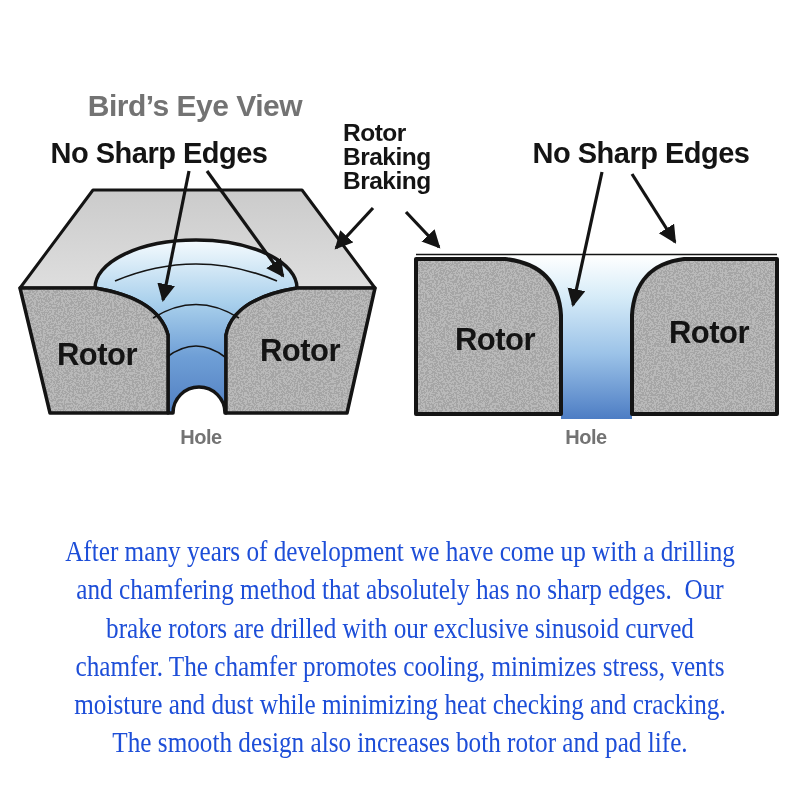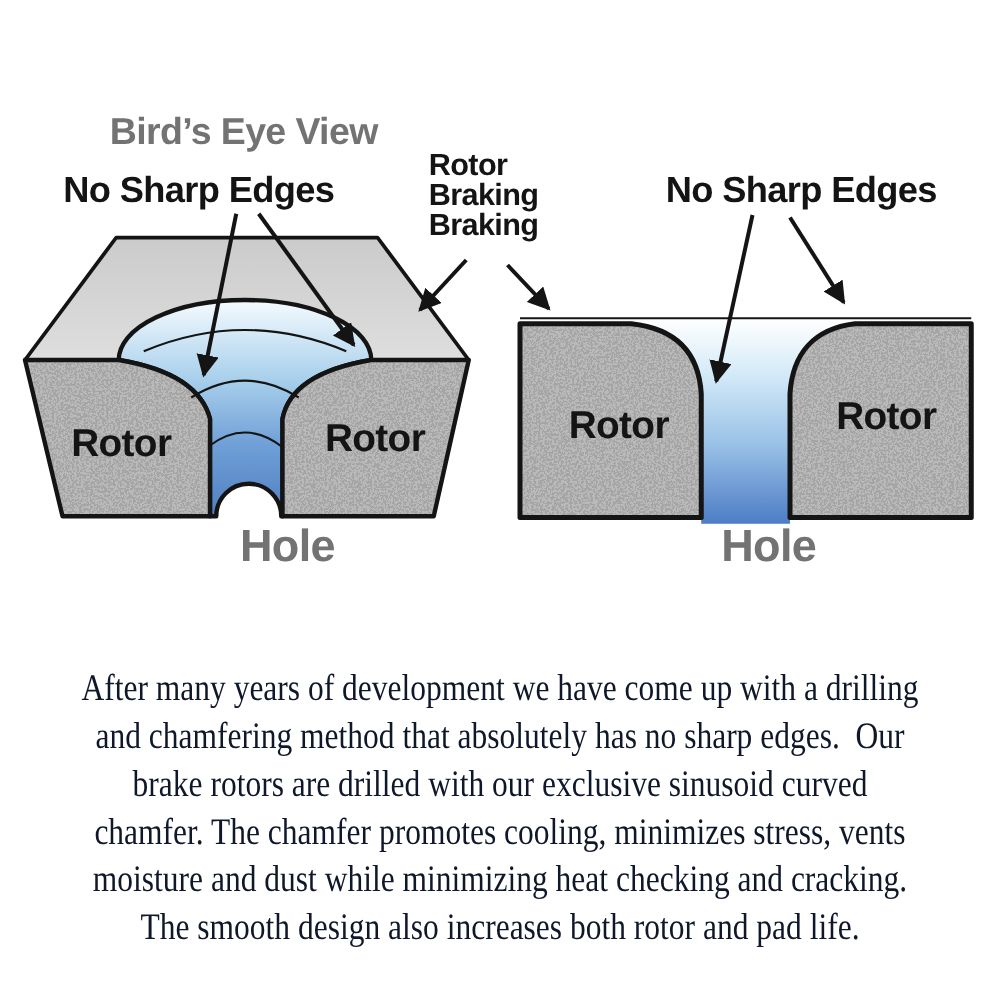--- a/index.html
+++ b/index.html
@@ -5,25 +5,25 @@
   html,body{margin:0;padding:0;background:#fff;}
   .stage{position:relative;width:800px;height:800px;background:#ffffff;overflow:hidden;
          font-family:"Liberation Sans",sans-serif;}
   svg{position:absolute;left:0;top:0;}
   .lbl{position:absolute;transform:translate(-50%,-50%);font-weight:bold;color:#141414;
        white-space:nowrap;letter-spacing:-0.5px;}
   .red{color:#737373;}
   .t30{font-size:30px;}
   .t29{font-size:29px;}
   .t31{font-size:31px;}
-  .t28{font-size:36px;margin-left:29px;}
+  .t28{font-size:20px;}
   .rbs{position:absolute;left:343px;top:121px;font-weight:bold;color:#141414;
        font-size:24.5px;line-height:24px;letter-spacing:-0.5px;white-space:nowrap;}
   .para{position:absolute;left:0;top:532px;width:800px;text-align:center;
-        font-family:"Liberation Serif",serif;color:#0f172a;font-size:30px;line-height:38.3px;}
+        font-family:"Liberation Serif",serif;color:#1d4ed8;font-size:30px;line-height:38.3px;}
   .para-line{white-space:pre;transform:scaleX(0.84);}
 </style>
 </head>
 <body>
 
 <div class="stage">
 
   <svg width="800" height="800" viewBox="0 0 800 800">
     <defs>
       <linearGradient id="topGrad" x1="0" y1="190" x2="0" y2="288" gradientUnits="userSpaceOnUse">

